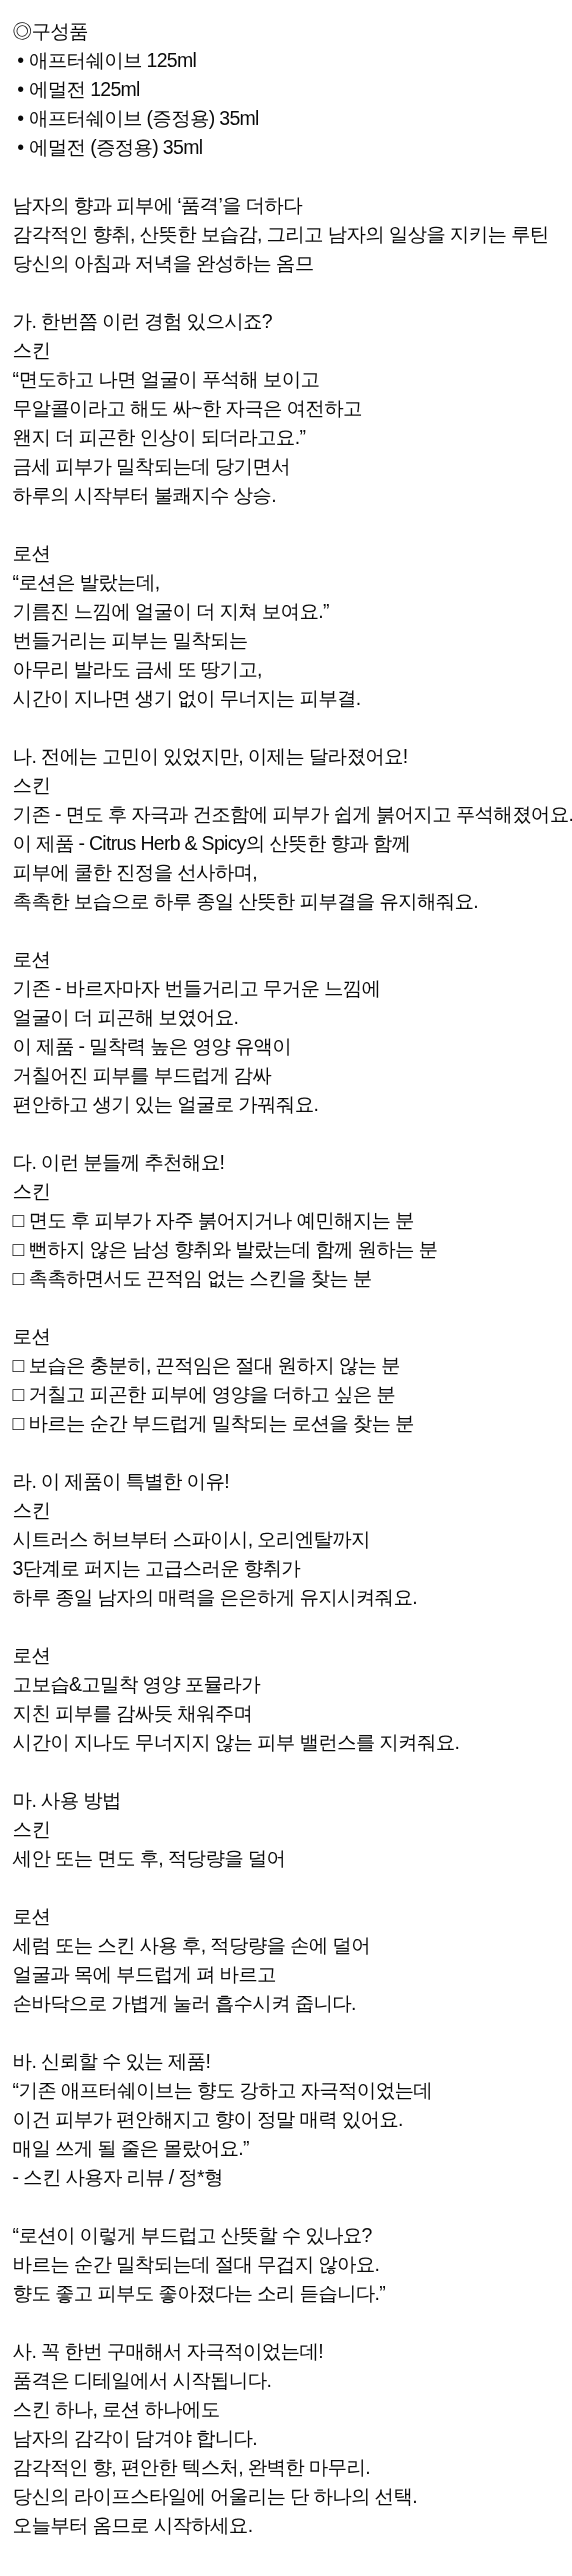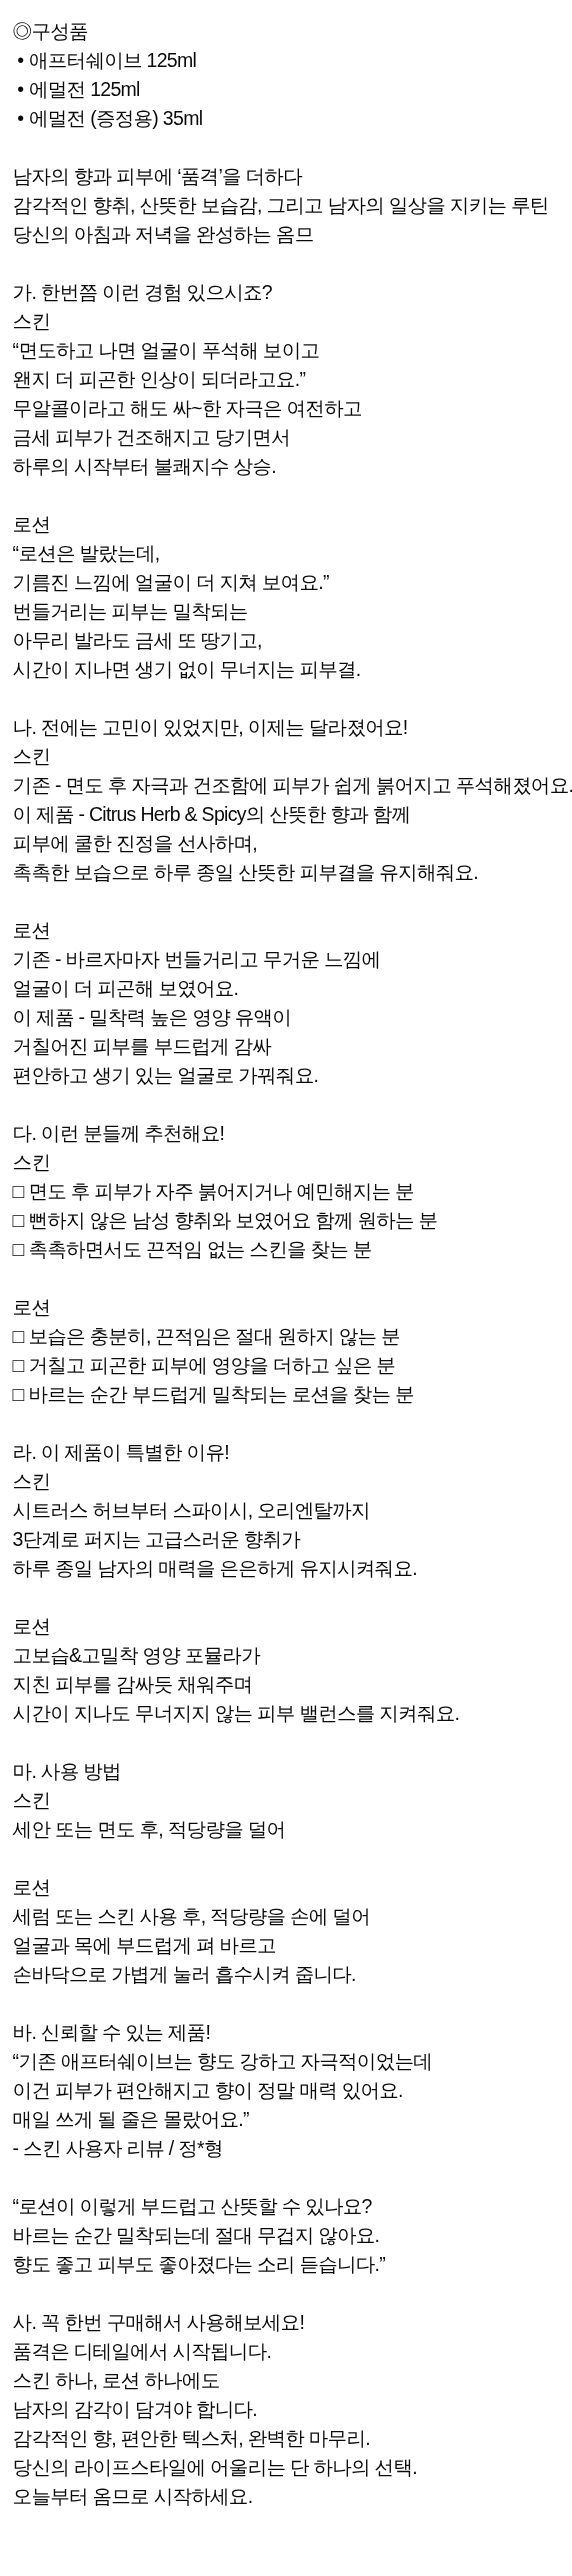--- a/index.html
+++ b/index.html
@@ -27,36 +27,37 @@
 </style>
 </head>
 <body>
 
 <div class="doc">
 
   <div class="para">
     <div class="line">◎구성품</div>
     <div class="line"><span class="bullet">•</span><span>애프터쉐이브 125ml</span></div>
     <div class="line"><span class="bullet">•</span><span>에멀전 125ml</span></div>
+    <div class="line"><span class="bullet">•</span><span>애프터쉐이브 (증정용) 35ml</span></div>
     <div class="line"><span class="bullet">•</span><span>에멀전 (증정용) 35ml</span></div>
   </div>
 
   <div class="para">
     <div class="line">남자의 향과 피부에 ‘품격’을 더하다</div>
     <div class="line">감각적인 향취, 산뜻한 보습감, 그리고 남자의 일상을 지키는 루틴</div>
     <div class="line">당신의 아침과 저녁을 완성하는 옴므</div>
   </div>
 
   <div class="para">
     <div class="line">가. 한번쯤 이런 경험 있으시죠?</div>
     <div class="line">스킨</div>
     <div class="line">“면도하고 나면 얼굴이 푸석해 보이고</div>
+    <div class="line">무알콜이라고 해도 싸~한 자극은 여전하고</div>
     <div class="line">왠지 더 피곤한 인상이 되더라고요.”</div>
-    <div class="line">무알콜이라고 해도 싸~한 자극은 여전하고</div>
-    <div class="line">금세 피부가 건조해지고 당기면서</div>
+    <div class="line">금세 피부가 밀착되는데 당기면서</div>
     <div class="line">하루의 시작부터 불쾌지수 상승.</div>
   </div>
 
   <div class="para">
     <div class="line">로션</div>
     <div class="line">“로션은 발랐는데,</div>
     <div class="line">기름진 느낌에 얼굴이 더 지쳐 보여요.”</div>
     <div class="line">번들거리는 피부는 밀착되는</div>
     <div class="line">아무리 발라도 금세 또 땅기고,</div>
     <div class="line">시간이 지나면 생기 없이 무너지는 피부결.</div>
@@ -77,21 +78,21 @@
     <div class="line">얼굴이 더 피곤해 보였어요.</div>
     <div class="line">이 제품 - 밀착력 높은 영양 유액이</div>
     <div class="line">거칠어진 피부를 부드럽게 감싸</div>
     <div class="line">편안하고 생기 있는 얼굴로 가꿔줘요.</div>
   </div>
 
   <div class="para">
     <div class="line">다. 이런 분들께 추천해요!</div>
     <div class="line">스킨</div>
     <div class="line">□ 면도 후 피부가 자주 붉어지거나 예민해지는 분</div>
-    <div class="line">□ 뻔하지 않은 남성 향취와 보였어요 함께 원하는 분</div>
+    <div class="line">□ 뻔하지 않은 남성 향취와 발랐는데 함께 원하는 분</div>
     <div class="line">□ 촉촉하면서도 끈적임 없는 스킨을 찾는 분</div>
   </div>
 
   <div class="para">
     <div class="line">로션</div>
     <div class="line">□ 보습은 충분히, 끈적임은 절대 원하지 않는 분</div>
     <div class="line">□ 거칠고 피곤한 피부에 영양을 더하고 싶은 분</div>
     <div class="line">□ 바르는 순간 부드럽게 밀착되는 로션을 찾는 분</div>
   </div>
 
@@ -131,21 +132,21 @@
     <div class="line">- 스킨 사용자 리뷰 / 정*형</div>
   </div>
 
   <div class="para">
     <div class="line">“로션이 이렇게 부드럽고 산뜻할 수 있나요?</div>
     <div class="line">바르는 순간 밀착되는데 절대 무겁지 않아요.</div>
     <div class="line">향도 좋고 피부도 좋아졌다는 소리 듣습니다.”</div>
   </div>
 
   <div class="para">
-    <div class="line">사. 꼭 한번 구매해서 사용해보세요!</div>
+    <div class="line">사. 꼭 한번 구매해서 자극적이었는데!</div>
     <div class="line">품격은 디테일에서 시작됩니다.</div>
     <div class="line">스킨 하나, 로션 하나에도</div>
     <div class="line">남자의 감각이 담겨야 합니다.</div>
     <div class="line">감각적인 향, 편안한 텍스처, 완벽한 마무리.</div>
     <div class="line">당신의 라이프스타일에 어울리는 단 하나의 선택.</div>
     <div class="line">오늘부터 옴므로 시작하세요.</div>
   </div>
 
 </div>
 

